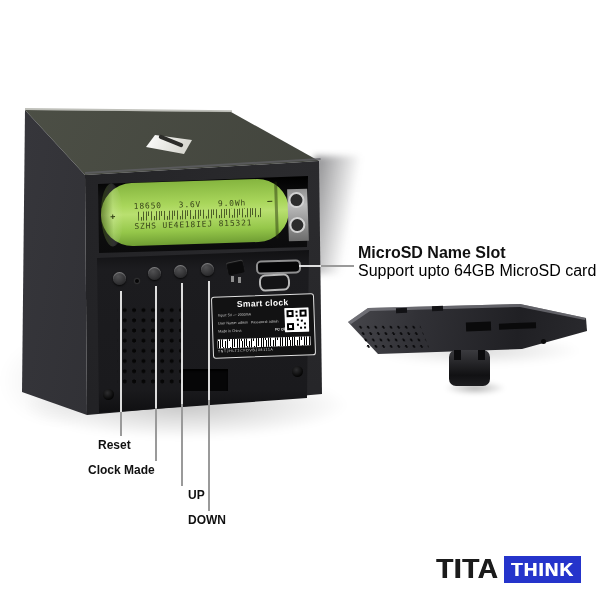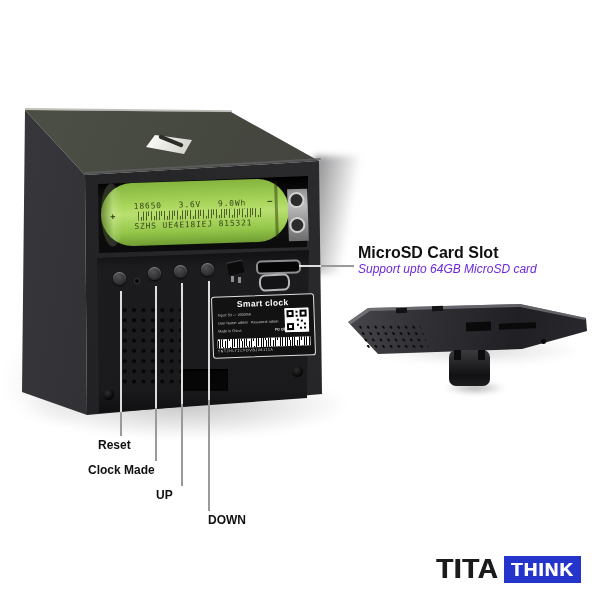--- a/index.html
+++ b/index.html
@@ -123,21 +123,21 @@
   .panel-foot::before,.panel-foot::after{content:"";position:absolute;top:0;width:7px;height:10px;background:#0b0b0d;}
   .panel-foot::before{left:5px;} .panel-foot::after{right:5px;}
 
   
   .vline-w{width:1.6px;background:rgba(238,238,238,.92);}
   .vline-g{width:1.6px;background:#9a9a9a;}
   .hline-w{height:1.6px;background:rgba(238,238,238,.92);}
   .hline-g{height:1.6px;background:#9a9a9a;}
   .callout{color:#101010;font-weight:bold;font-size:12px;}
   .sd-title{left:358px;top:244px;font-size:16px;font-weight:bold;color:#101010;}
-  .sd-sub{left:358px;top:262px;font-size:12px;color:#6d28d9;font-style:italic;}
+  .sd-sub{left:358px;top:262px;font-size:16px;color:#000000;}
 
   
   .logo-tita{left:436px;top:553px;font-size:28px;font-weight:bold;color:#1b1b1b;
     letter-spacing:.5px;text-shadow:.6px 0 0 #1b1b1b;}
   .logo-think{left:504px;top:556px;width:77px;height:27px;background:#2534cb;
     display:flex;align-items:center;justify-content:center;}
   .logo-think span{color:#ffffff;font-size:19px;font-weight:bold;letter-spacing:1px;
     text-shadow:.4px 0 0 #fff;}
 </style>
 </head>
@@ -231,25 +231,25 @@
   <div class="abs vline-g" style="left:120px;top:412px;height:24px;"></div>
   <div class="abs vline-w" style="left:155px;top:286px;height:122px;"></div>
   <div class="abs vline-g" style="left:155px;top:408px;height:53px;"></div>
   <div class="abs vline-w" style="left:181px;top:283px;height:121px;"></div>
   <div class="abs vline-g" style="left:181px;top:404px;height:82px;"></div>
   <div class="abs vline-w" style="left:208px;top:281px;height:119px;"></div>
   <div class="abs vline-g" style="left:208px;top:400px;height:111px;"></div>
   <div class="abs hline-w" style="left:299px;top:265px;width:22px;"></div>
   <div class="abs hline-g" style="left:321px;top:265px;width:33px;"></div>
 
-  <div class="abs sd-title">MicroSD Card Slot</div>
+  <div class="abs sd-title">MicroSD Name Slot</div>
   <div class="abs sd-sub">Support upto 64GB MicroSD card</div>
   <div class="abs callout" style="left:98px;top:438px;">Reset</div>
   <div class="abs callout" style="left:88px;top:463px;">Clock Made</div>
-  <div class="abs callout" style="left:156px;top:488px;text-align:right;">UP</div>
-  <div class="abs callout" style="left:188px;top:513px;margin-left:20px;">DOWN</div>
+  <div class="abs callout" style="left:188px;top:488px;text-align:right;">UP</div>
+  <div class="abs callout" style="left:188px;top:513px;">DOWN</div>
 
   <div class="abs logo-tita">TITA</div>
   <div class="abs logo-think">
     <span>THINK</span>
   </div>
 
 </div>
 
 </body></html>

